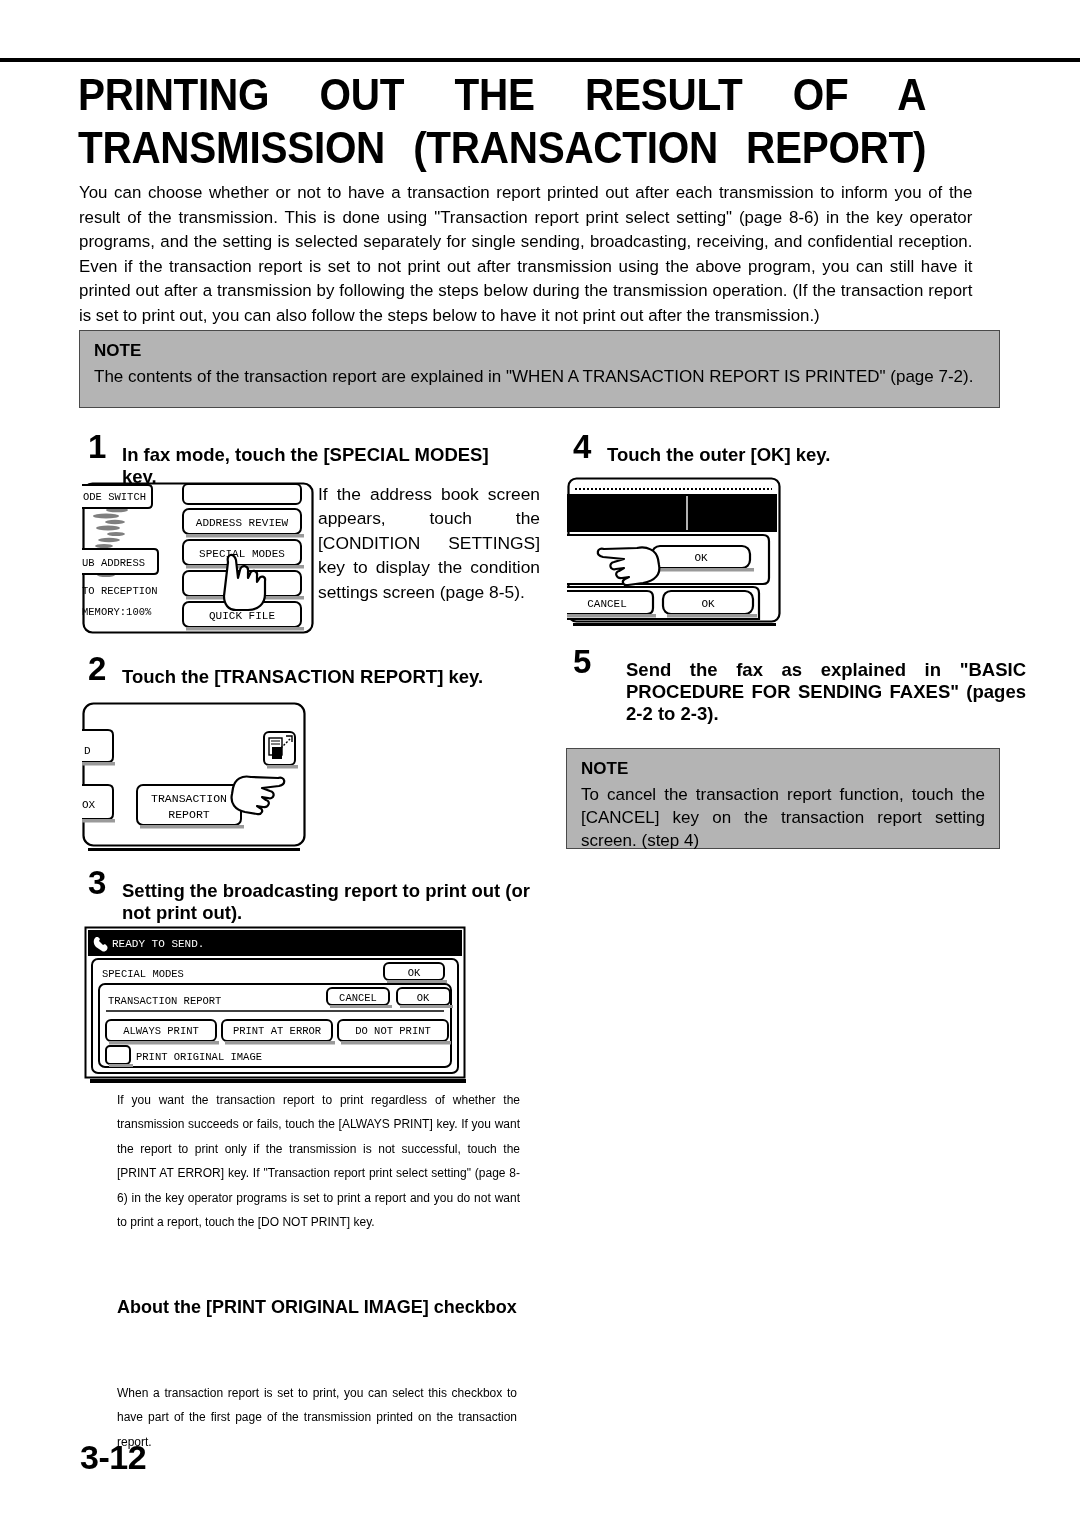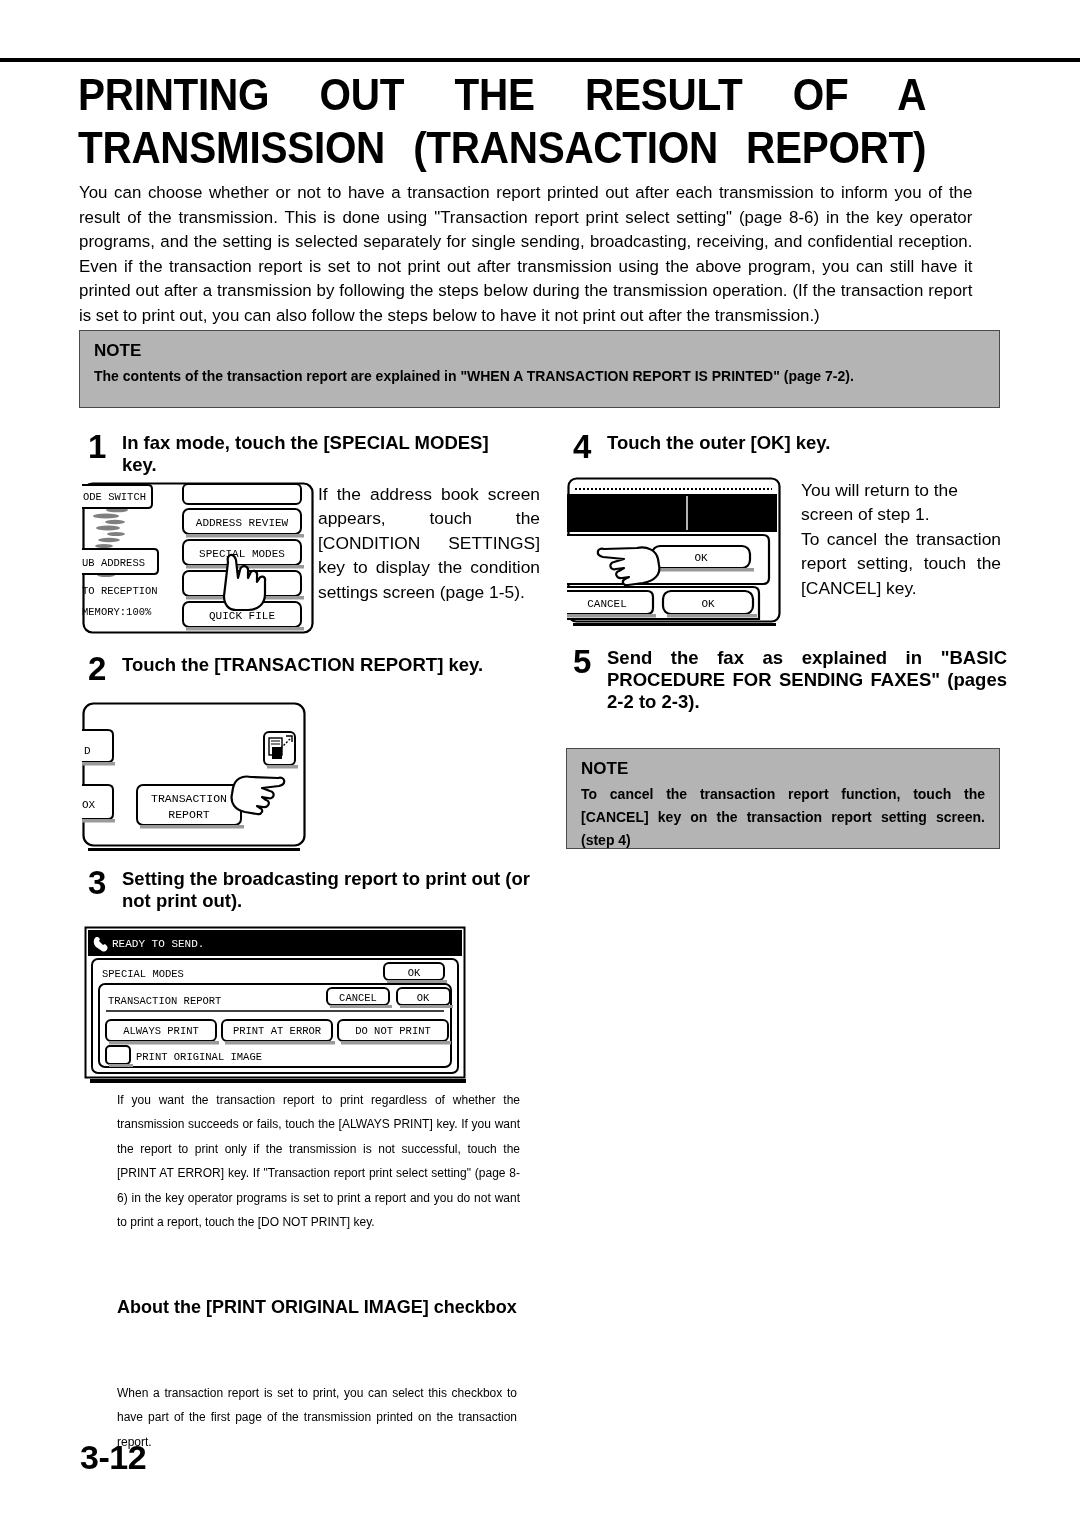--- a/index.html
+++ b/index.html
@@ -63,52 +63,52 @@
     box-sizing: border-box;
     padding: 9px 14px 22px 14px;
   }
   .note-title {
     font-size: 17px;
     font-weight: bold;
     line-height: 22px;
     margin-bottom: 3px;
   }
   .note-body {
-    font-size: 14px;
+    font-size: 17px;
     line-height: 23px;
     text-align: justify;
-    font-weight: bold;
   }
   #note-1 { left: 79px; top: 330px; width: 921px; height: 78px; }
   #note-1 .note-body { text-align: left; }
   #note-2 { left: 566px; top: 748px; width: 434px; height: 101px; }
 
   
   .step {
     position: absolute;
   }
   .step-num {
     position: absolute;
     left: 0;
     top: 0;
     font-size: 33px;
     font-weight: bold;
     line-height: 34px;
   }
   .step-text {
     position: absolute;
     left: 34px;
-    top: 2px;
+    top: 14px;
     font-size: 18.5px;
     font-weight: bold;
     line-height: 22px;
   }
   .step-text.just {
     text-align: justify;
     text-align-last: left;
+    margin-left: 19px;
   }
 
   #step1 { left: 88px; top: 430px; width: 440px; }
   #step1 .step-text { width: 400px; }
   #step2 { left: 88px; top: 652px; width: 440px; }
   #step2 .step-text { width: 405px; }
   #step3 { left: 88px; top: 866px; width: 450px; }
   #step3 .step-text { width: 410px; }
   #step4 { left: 573px; top: 430px; width: 430px; }
   #step4 .step-text { width: 390px; }
@@ -178,21 +178,21 @@
   <div class="note-box" id="note-1">
     <div class="note-title">NOTE</div>
     <div class="note-body">The contents of the transaction report are explained in "WHEN A TRANSACTION REPORT IS PRINTED" (page 7-2).</div>
   </div>
 
   <div class="step" id="step1">
     <div class="step-num">1</div>
     <div class="step-text">In fax mode, touch the [SPECIAL MODES] key.</div>
   </div>
 
-  <div class="side-para" id="side1">If the address book screen appears, touch the [CONDITION SETTINGS] key to display the condition settings screen (page 1-5).</div>
+  <div class="side-para" id="side1">If the address book screen appears, touch the [CONDITION SETTINGS] key to display the condition settings screen (page 8-5).</div>
 
   <div class="panel" id="panel1" style="left:82px; top:482px;">
     <svg width="232" height="152" viewBox="0 0 232 152">
       <defs>
         <clipPath id="clip1">
             <rect x="0" y="0" width="232" height="152"></rect>
           </clipPath>
       </defs>
       <g clip-path="url(#clip1)">
 
@@ -380,24 +380,20 @@
 
   <div id="sub-head">About the [PRINT ORIGINAL IMAGE] checkbox</div>
 
   <div class="body-para" id="para-checkbox">When a transaction report is set to print, you can select this checkbox to have part of the first page of the transmission printed on the transaction report.</div>
 
   <div class="step" id="step4">
     <div class="step-num">4</div>
     <div class="step-text">Touch the outer [OK] key.</div>
   </div>
 
-  <div class="side-para" id="side4">
-    <div class="nj">You will return to the screen of step 1.</div>
-    <div>To cancel the transaction report setting, touch the [CANCEL] key.</div>
-  </div>
 
   <div class="panel" id="panel4" style="left:567px; top:477px;">
     <svg width="216" height="152" viewBox="0 0 216 152">
       <rect x="1.5" y="1.5" width="211" height="143" rx="8" ry="8" fill="#fff" stroke="#000" stroke-width="2.2"></rect>
       <rect x="6" y="146" width="203" height="3" fill="#000"></rect>
 
       <line x1="8" y1="12" x2="205" y2="12" stroke="#000" stroke-width="2" stroke-dasharray="2 2"></line>
 
       <rect x="-2" y="17" width="212" height="38" fill="#000"></rect>
       <rect x="120" y="19" width="88" height="34" fill="#000"></rect>

